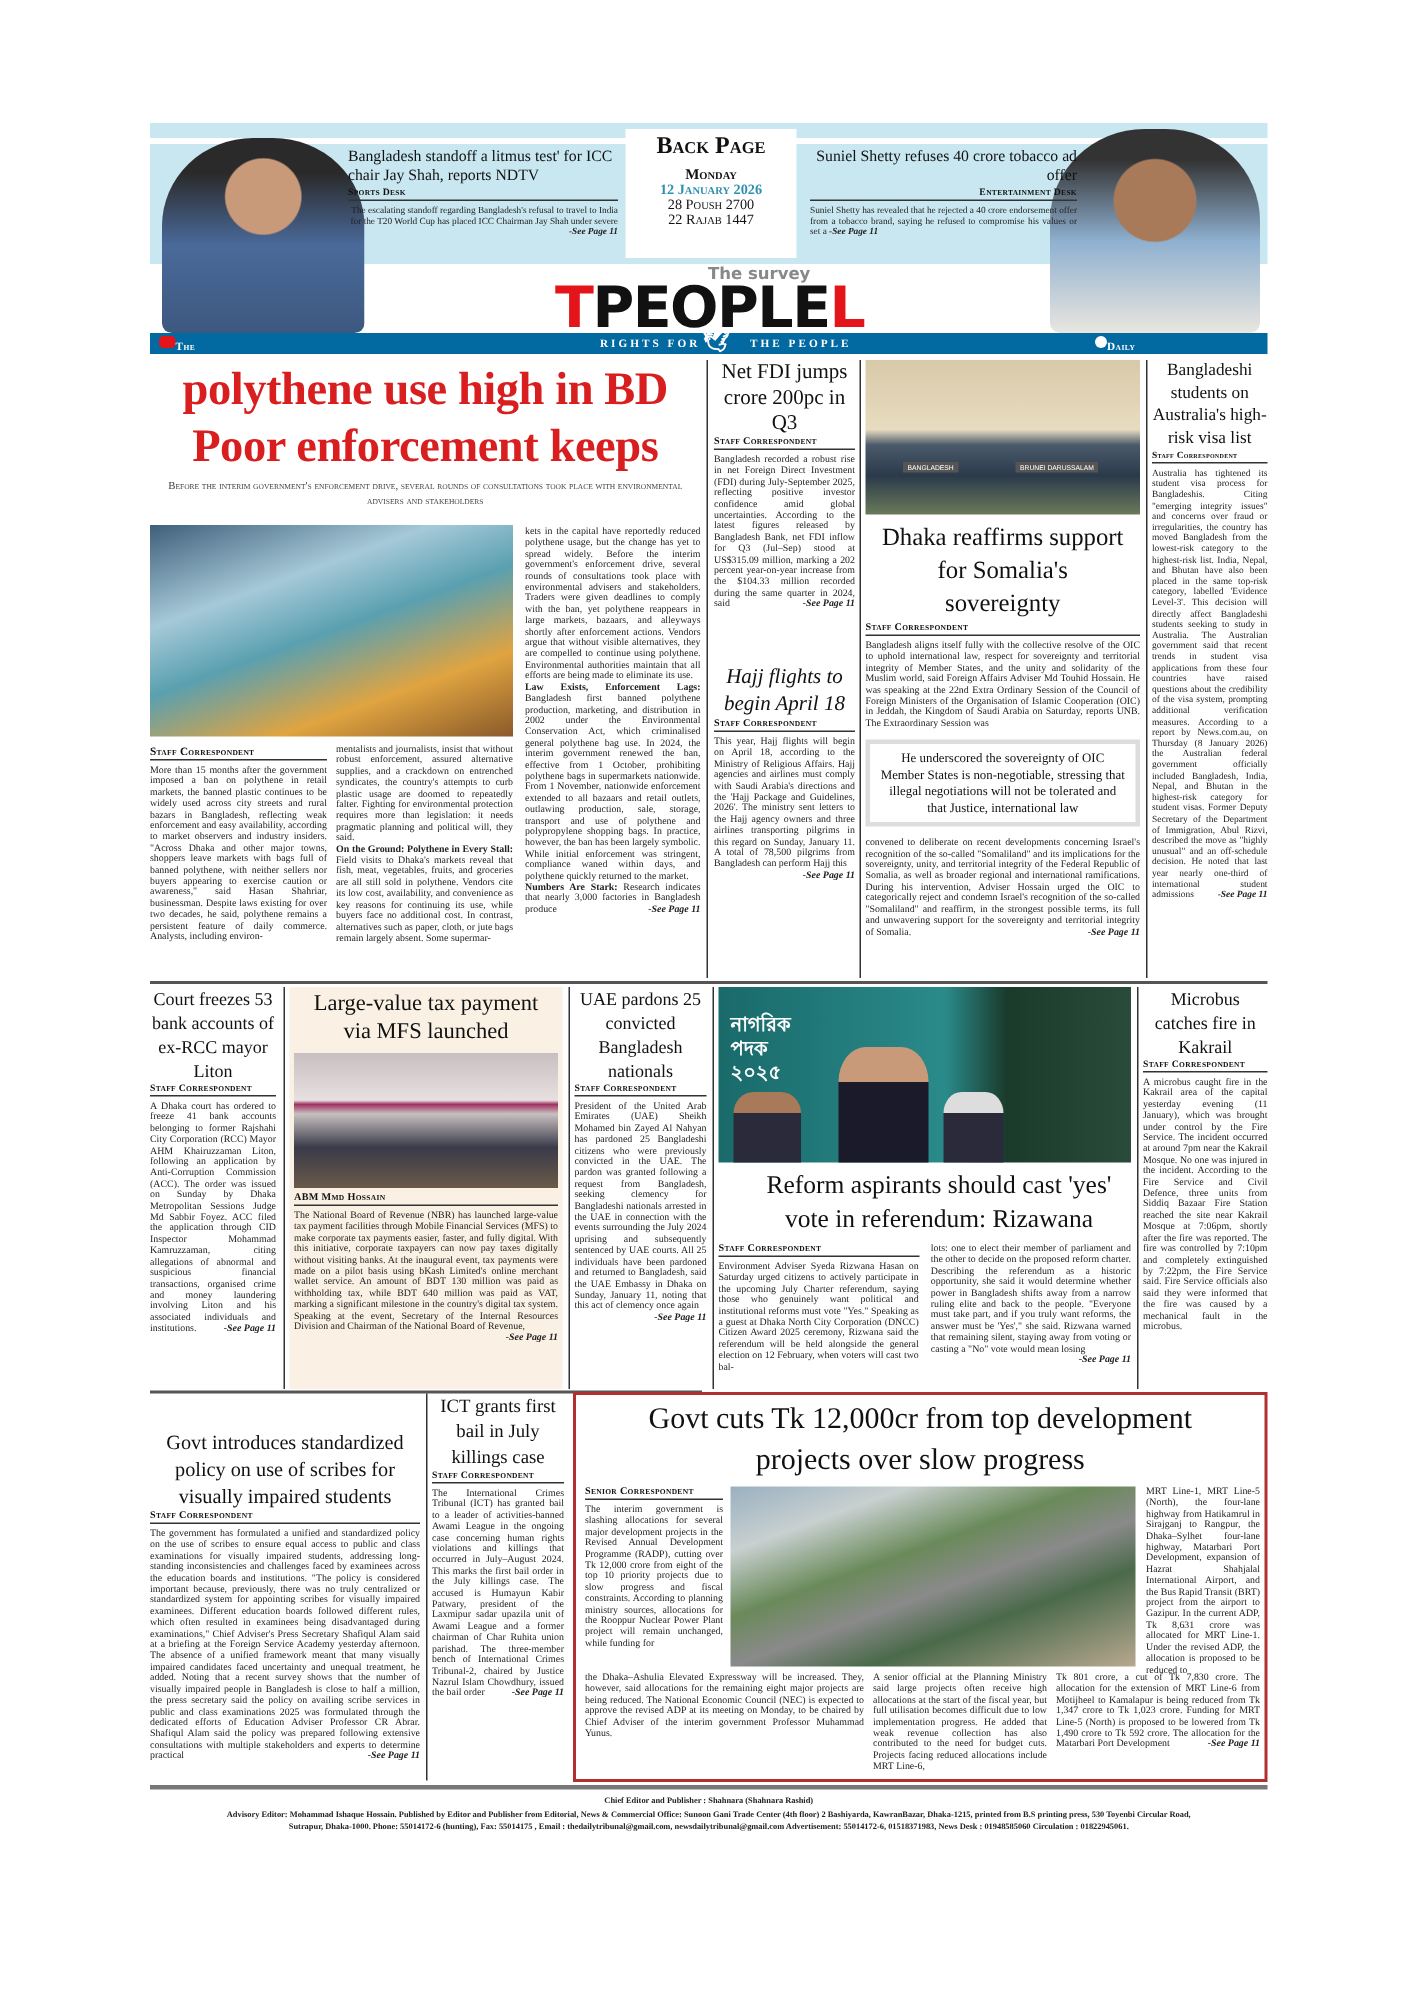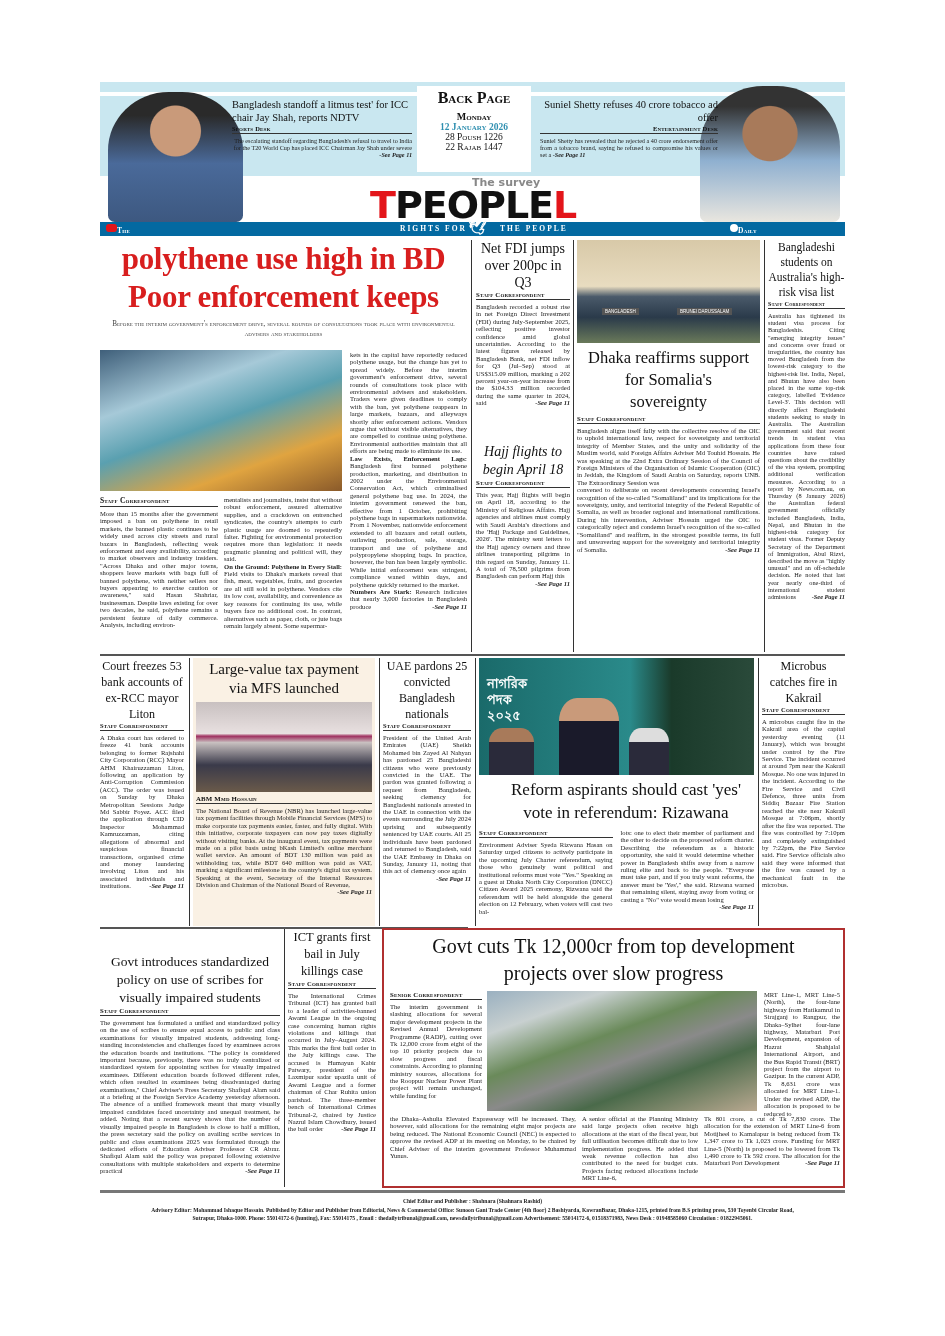--- a/index.html
+++ b/index.html
@@ -37,21 +37,21 @@
   <div class="abs" style="left:132px;top:16px;width:180px;">
     <div style="font-size:10.5px;line-height:13px;">Bangladesh standoff a litmus test' for ICC chair Jay Shah, reports NDTV</div>
     <div class="byline" style="font-size:6.5px;margin-top:1px;">Sports Desk</div>
     <div class="body" style="text-align:right;font-size:6.2px;line-height:7px;"><span>The escalating standoff regarding Bangladesh's refusal to travel to India for the T20 World Cup has placed ICC Chairman Jay Shah under severe</span> <span class="more" style="float:none;">-See Page 11</span></div>
   </div>
 
   <div class="datebox">
     <div class="sc" style="font-size:16px;font-weight:bold;margin-top:3px;">Back Page</div>
     <div class="sc" style="font-size:10px;font-weight:bold;margin-top:4px;">Monday</div>
     <div class="sc" style="font-size:9.5px;color:#2f8fb0;font-weight:bold;">12 January 2026</div>
-    <div class="sc" style="font-size:9.5px;">28 Poush 1226</div>
+    <div class="sc" style="font-size:9.5px;">28 Poush 2700</div>
     <div class="sc" style="font-size:9.5px;">22 Rajab 1447</div>
   </div>
 
   <div class="abs" style="left:440px;top:16px;width:178px;text-align:right;">
     <div style="font-size:10.5px;line-height:13px;">Suniel Shetty refuses 40 crore tobacco ad offer</div>
     <div class="byline" style="font-size:6.5px;margin-top:1px;">Entertainment Desk</div>
     <div class="body" style="font-size:6.2px;line-height:7px;"><span>Suniel Shetty has revealed that he rejected a 40 crore endorsement offer from a tobacco brand, saying he refused to compromise his values or set a</span> <span class="more" style="float:none;">-See Page 11</span></div>
   </div>
 
   <div class="abs" style="left:372px;top:94px;font-family:'DejaVu Sans',sans-serif;font-weight:bold;font-size:11px;color:#888;">The survey</div>
@@ -88,40 +88,41 @@
     <div class="byline">Staff Correspondent</div>
     <div class="body">More than 15 months after the government imposed a ban on polythene in retail markets, the banned plastic continues to be widely used across city streets and rural bazars in Bangladesh, reflecting weak enforcement and easy availability, according to market observers and industry insiders. "Across Dhaka and other major towns, shoppers leave markets with bags full of banned polythene, with neither sellers nor buyers appearing to exercise caution or awareness," said Hasan Shahriar, businessman. Despite laws existing for over two decades, he said, polythene remains a persistent feature of daily commerce. Analysts, including environ-</div>
   </div>
   <div class="abs body" style="left:124px;top:414px;width:118px;">
     <span>mentalists and journalists, insist that without robust enforcement, assured alternative supplies, and a crackdown on entrenched syndicates, the country's attempts to curb plastic usage are doomed to repeatedly falter. Fighting for environmental protection requires more than legislation: it needs pragmatic planning and political will, they said.</span><br><b>On the Ground: Polythene in Every Stall:</b> <span>Field visits to Dhaka's markets reveal that fish, meat, vegetables, fruits, and groceries are all still sold in polythene. Vendors cite its low cost, availability, and convenience as key reasons for continuing its use, while buyers face no additional cost. In contrast, alternatives such as paper, cloth, or jute bags remain largely absent. Some supermar-</span>
   </div>
 
   <div class="vline" style="left:371px;top:158px;height:412px;"></div>
 
   <div class="abs" style="left:376px;top:158px;width:94px;">
-    <div class="hl" style="font-size:14px;line-height:17px;">Net FDI jumps over 200pc in Q3</div>
+    <div class="hl" style="font-size:14px;line-height:17px;">Net FDI jumps crore 200pc in Q3</div>
     <div class="byline" style="font-size:6.8px;">Staff Correspondent</div>
     <div class="body"><span>Bangladesh recorded a robust rise in net Foreign Direct Investment (FDI) during July-September 2025, reflecting positive investor confidence amid global uncertainties. According to the latest figures released by Bangladesh Bank, net FDI inflow for Q3 (Jul–Sep) stood at US$315.09 million, marking a 202 percent year-on-year increase from the $104.33 million recorded during the same quarter in 2024, said</span> <span class="more">-See Page 11</span></div>
   </div>
   <div class="abs" style="left:376px;top:361px;width:94px;">
     <div class="hl" style="font-size:14px;line-height:18px;font-style:italic;">Hajj flights to begin April 18</div>
     <div class="byline" style="font-size:6.8px;">Staff Correspondent</div>
     <div class="body"><span>This year, Hajj flights will begin on April 18, according to the Ministry of Religious Affairs. Hajj agencies and airlines must comply with Saudi Arabia's directions and the 'Hajj Package and Guidelines, 2026'. The ministry sent letters to the Hajj agency owners and three airlines transporting pilgrims in this regard on Sunday, January 11. A total of 78,500 pilgrims from Bangladesh can perform Hajj this</span> <span class="more">-See Page 11</span></div>
   </div>
 
   <div class="vline" style="left:473px;top:158px;height:412px;"></div>
 
   <div class="abs" style="left:477px;top:158px;width:183px;">
     <div class="img" style="height:103px;background:linear-gradient(180deg,#d8c9a8 0,#e8dcc0 45%,#4a5a6a 55%,#2a3a4a 75%,#6a7a5a);position:relative;">
       <span style="position:absolute;left:25px;top:68px;font-size:4.5px;background:#555;color:#fff;padding:1px 3px;font-family:'Liberation Sans',sans-serif;">BANGLADESH</span>
       <span style="position:absolute;left:100px;top:68px;font-size:4.5px;background:#555;color:#fff;padding:1px 3px;font-family:'Liberation Sans',sans-serif;">BRUNEI DARUSSALAM</span>
     </div>
     <div class="hl" style="font-size:16.5px;line-height:22px;margin-top:4px;padding:0 8px;">Dhaka reaffirms support for Somalia's sovereignty</div>
     <div class="byline" style="font-size:6.8px;margin-top:2px;">Staff Correspondent</div>
     <div class="body">Bangladesh aligns itself fully with the collective resolve of the OIC to uphold international law, respect for sovereignty and territorial integrity of Member States, and the unity and solidarity of the Muslim world, said Foreign Affairs Adviser Md Touhid Hossain. He was speaking at the 22nd Extra Ordinary Session of the Council of Foreign Ministers of the Organisation of Islamic Cooperation (OIC) in Jeddah, the Kingdom of Saudi Arabia on Saturday, reports UNB. The Extraordinary Session was</div>
+    <div style="margin:7px 0;border:3px solid #ddd;padding:4px 6px;font-size:8.6px;line-height:11px;text-align:center;">He underscored the sovereignty of OIC Member States is non-negotiable, stressing that illegal negotiations will not be tolerated and that Justice, international law</div>
     <div class="body"><span>convened to deliberate on recent developments concerning Israel's recognition of the so-called "Somaliland" and its implications for the sovereignty, unity, and territorial integrity of the Federal Republic of Somalia, as well as broader regional and international ramifications. During his intervention, Adviser Hossain urged the OIC to categorically reject and condemn Israel's recognition of the so-called "Somaliland" and reaffirm, in the strongest possible terms, its full and unwavering support for the sovereignty and territorial integrity of Somalia.</span> <span class="more">-See Page 11</span></div>
   </div>
 
   <div class="vline" style="left:664px;top:158px;height:412px;"></div>
 
   <div class="abs" style="left:668px;top:158px;width:77px;">
     <div class="hl" style="font-size:11.5px;line-height:15px;">Bangladeshi students on Australia's high-risk visa list</div>
     <div class="byline" style="font-size:6.3px;">Staff Correspondent</div>
     <div class="body" style="font-size:6.3px;line-height:7.2px;"><span>Australia has tightened its student visa process for Bangladeshis. Citing "emerging integrity issues" and concerns over fraud or irregularities, the country has moved Bangladesh from the lowest-risk category to the highest-risk list. India, Nepal, and Bhutan have also been placed in the same top-risk category, labelled 'Evidence Level-3'. This decision will directly affect Bangladeshi students seeking to study in Australia. The Australian government said that recent trends in student visa applications from these four countries have raised questions about the credibility of the visa system, prompting additional verification measures. According to a report by News.com.au, on Thursday (8 January 2026) the Australian federal government officially included Bangladesh, India, Nepal, and Bhutan in the highest-risk category for student visas. Former Deputy Secretary of the Department of Immigration, Abul Rizvi, described the move as "highly unusual" and an off-schedule decision. He noted that last year nearly one-third of international student admissions</span> <span class="more">-See Page 11</span></div>
   </div>

